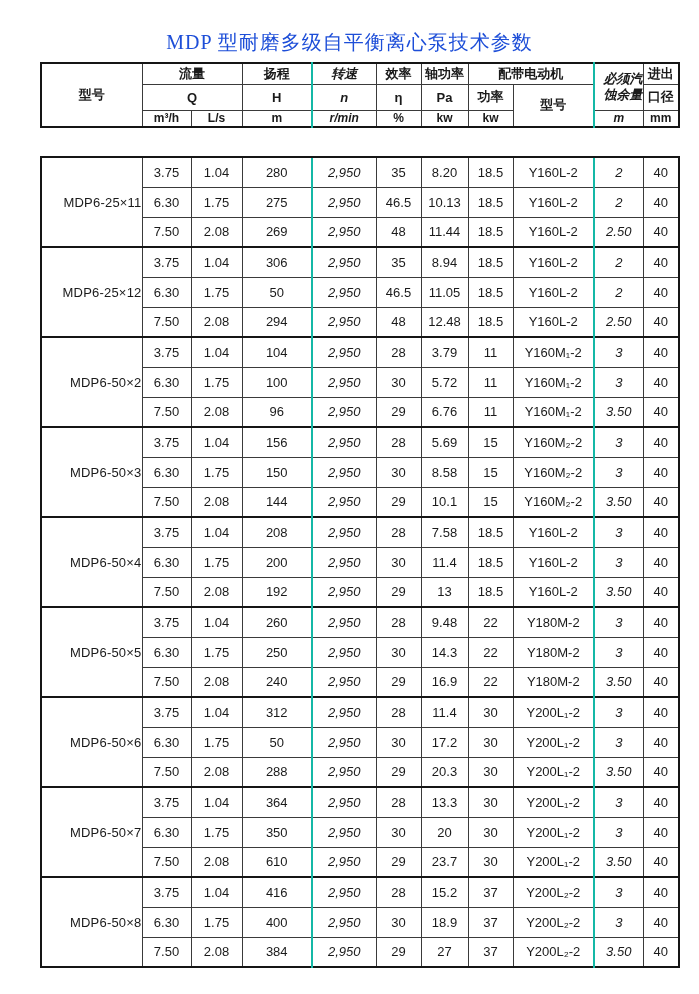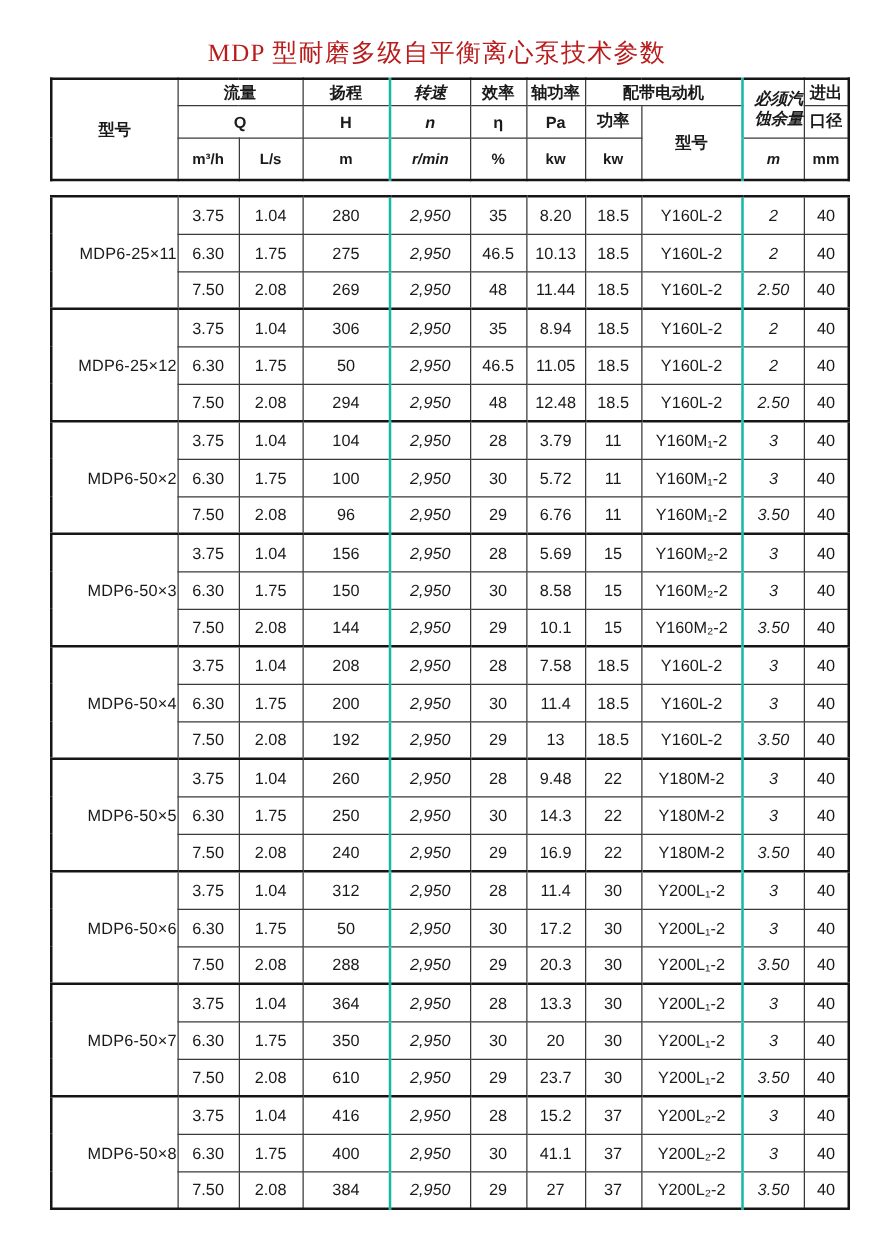--- a/index.html
+++ b/index.html
@@ -16,21 +16,21 @@
     overflow: hidden;
   }
   .doc-title {
     position: absolute;
     top: 29px; left: 0;
     width: 699px;
     text-align: center;
     font-family: "Liberation Serif", "DejaVu Serif", serif;
     font-size: 20px;
     letter-spacing: 1px;
-    color: #b91c1c;
+    color: #1d4ed8;
     white-space: nowrap;
   }
   table {
     position: absolute;
     left: 40px;
     border-collapse: collapse;
     table-layout: fixed;
     width: 638px;
     background: #ffffff;
     border: 2px solid #151515;
@@ -49,21 +49,21 @@
   }
   
   .tl { border-left: 2px solid #14b8a6; font-style: italic; }
   
   tr.gt td { border-top: 2px solid #151515; }
 
   
   #header-table td { font-weight: bold; }
   #header-table tr.h1 { height: 21px; }
   #header-table tr.h2 { height: 26px; }
-  #header-table tr.h3 { height: 34px; }
+  #header-table tr.h3 { height: 17px; }
   #header-table .cn { font-size: 13px; }
   #header-table .sym { font-size: 13px; }
   #header-table .unit { font-size: 12px; }
   .two-line { line-height: 16px; font-size: 13px; text-align: right; }
 
   
   #body-table tr { height: 30px; }
   #body-table td.model { font-size: 13px; letter-spacing: 0.2px; text-align: right; }
 </style>
 </head>
@@ -449,21 +449,21 @@
           <td>Y200L₂-2</td>
           <td class="tl">3</td>
           <td>40</td>
         </tr>
         <tr>
           <td>6.30</td>
           <td>1.75</td>
           <td>400</td>
           <td class="tl">2,950</td>
           <td>30</td>
-          <td>41.1</td>
+          <td>18.9</td>
           <td>37</td>
           <td>Y200L₂-2</td>
           <td class="tl">3</td>
           <td>40</td>
         </tr>
         <tr>
           <td>7.50</td>
           <td>2.08</td>
           <td>384</td>
           <td class="tl">2,950</td>

